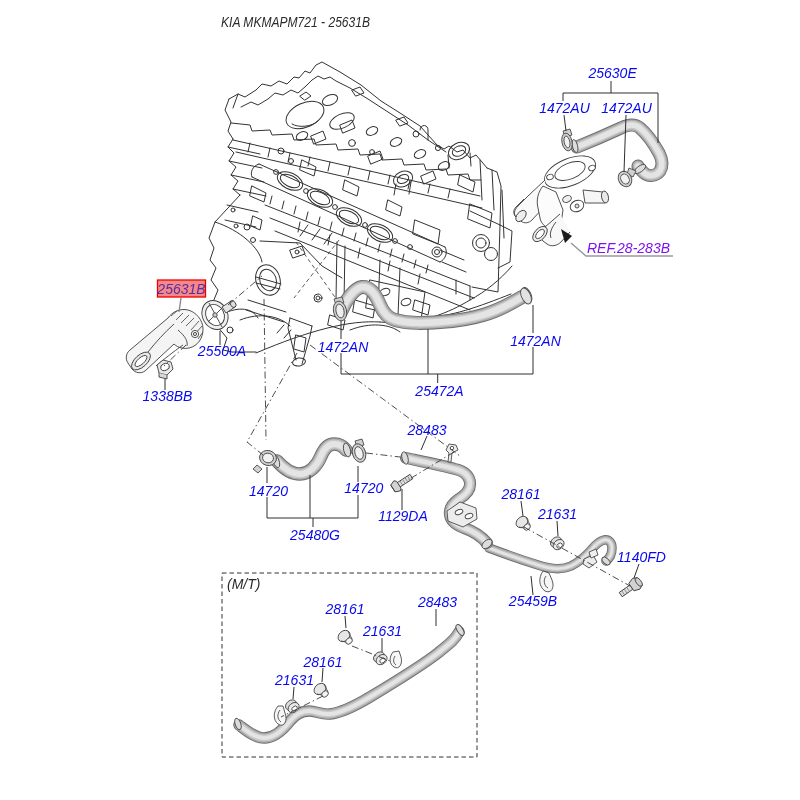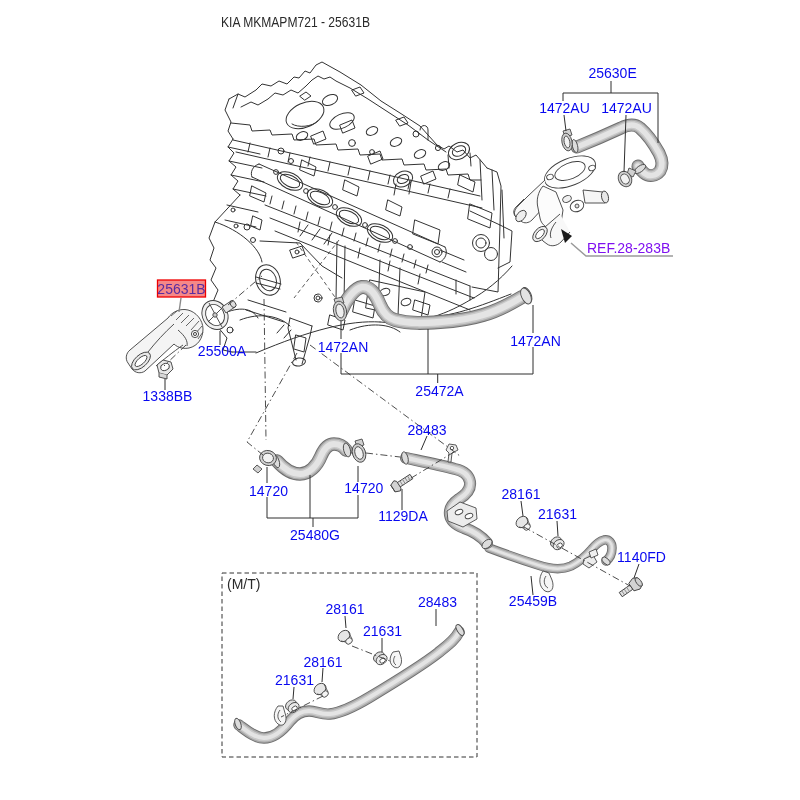--- a/index.html
+++ b/index.html
@@ -1,16 +1,16 @@
 <!DOCTYPE html>
 <html><head>
 <meta charset="utf-8">
 <style>
 html,body{margin:0;padding:0;background:#ffffff;}
-#wrap{position:relative;width:800px;height:800px;background:#1d4ed8;overflow:hidden;}
+#wrap{position:relative;width:800px;height:800px;background:#1d4ed8;overflow:hidden;font-style:italic;}
 text{font-family:"Liberation Sans",sans-serif;}
 .lbl{font-size:14px;fill:#0808f0;}
 .blk{font-size:14px;fill:#2a2a2a;}
 </style>
 </head>
 <body>
 <div id="wrap">
 <svg width="800" height="800" viewBox="0 0 800 800" xmlns="http://www.w3.org/2000/svg">
 <rect x="0" y="0" width="800" height="800" fill="#ffffff"></rect>
 

